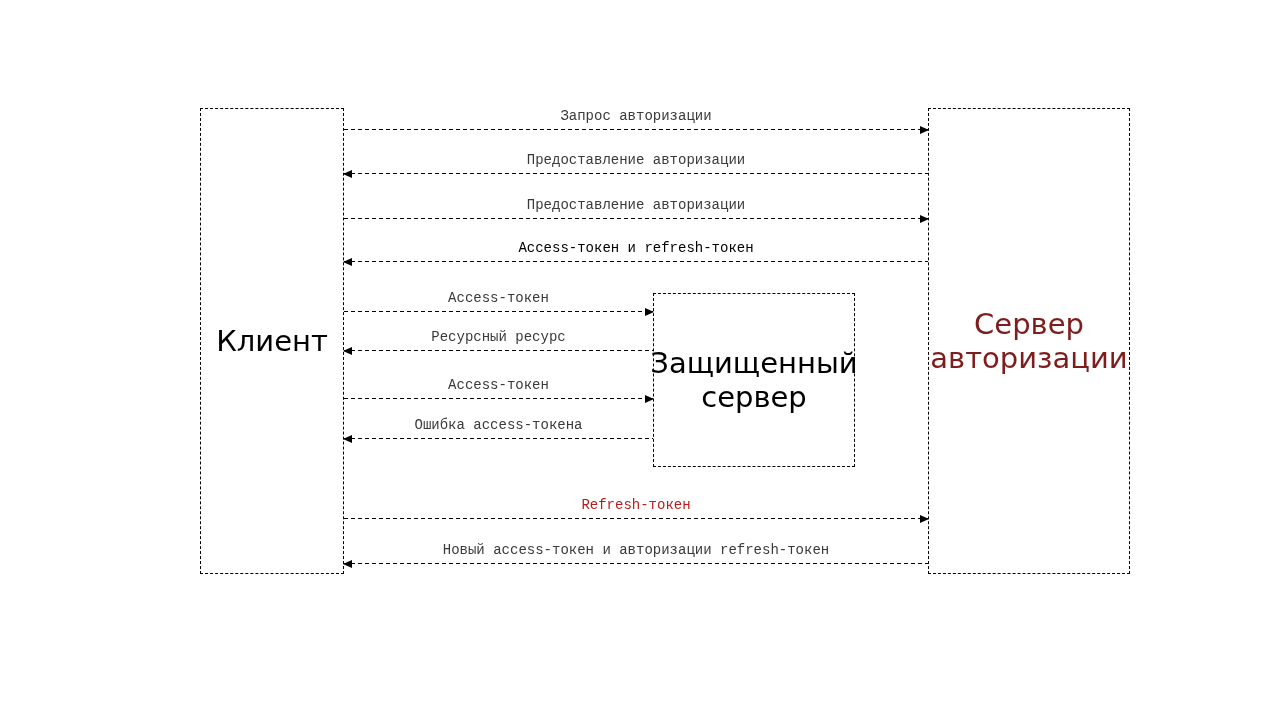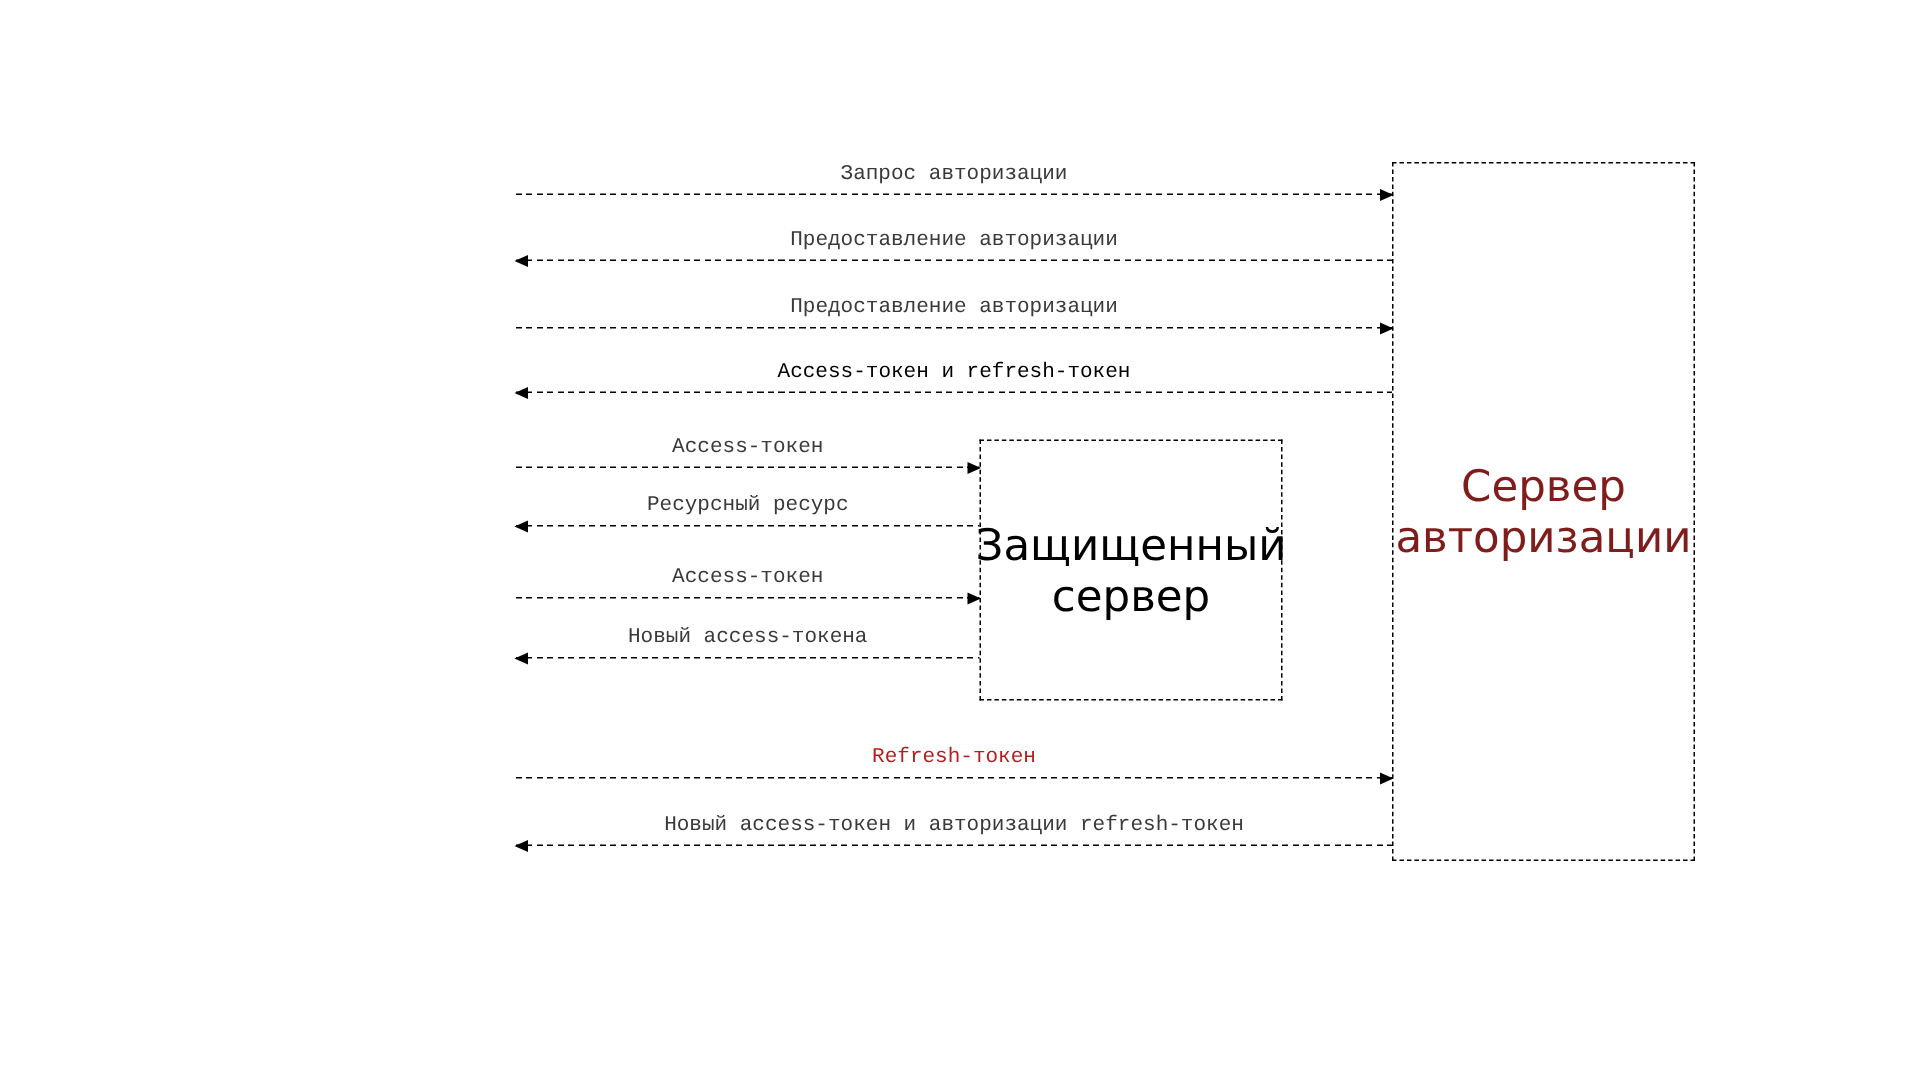--- a/index.html
+++ b/index.html
@@ -69,20 +69,23 @@
   .dir-left .arrowhead {
     left: -1px;
     border-right: 9px solid #000000;
   }
 </style>
 </head>
 <body>
 
 <div id="canvas" style="background: rgb(255, 255, 255);">
 
+<div class="box" style="left: 200px; top: 108px; width: 144px; height: 466px;">
+      <div class="box-label" style="color: rgb(0, 0, 0);">Клиент</div>
+    </div>
     <div class="box" style="left: 928px; top: 108px; width: 202px; height: 466px;">
       <div class="box-label" style="color: #7f1d1d;">Сервер авторизации</div>
     </div>
     <div class="box" style="left: 653px; top: 293px; width: 202px; height: 174px;">
       <div class="box-label" style="color: rgb(0, 0, 0);">Защищенный сервер</div>
     </div>
     <div class="msg dir-right" style="left: 344px; top: 129px; width: 584px;">
       <div class="msg-label" style="color: rgb(58, 58, 58);">Запрос авторизации</div>
       <div class="msg-line"></div>
       <div class="arrowhead"></div>
@@ -111,21 +114,21 @@
       <div class="msg-label" style="color: rgb(58, 58, 58);">Ресурсный ресурс</div>
       <div class="msg-line"></div>
       <div class="arrowhead"></div>
     </div>
     <div class="msg dir-right" style="left: 344px; top: 398px; width: 309px;">
       <div class="msg-label" style="color: rgb(58, 58, 58);">Access-токен</div>
       <div class="msg-line"></div>
       <div class="arrowhead"></div>
     </div>
     <div class="msg dir-left" style="left: 344px; top: 438px; width: 309px;">
-      <div class="msg-label" style="color: rgb(58, 58, 58);">Новый access-токена</div>
+      <div class="msg-label" style="color: rgb(58, 58, 58);">Ошибка access-токена</div>
       <div class="msg-line"></div>
       <div class="arrowhead"></div>
     </div>
     <div class="msg dir-right" style="left: 344px; top: 518px; width: 584px;">
       <div class="msg-label" style="color: #b91c1c;">Refresh-токен</div>
       <div class="msg-line"></div>
       <div class="arrowhead"></div>
     </div>
     <div class="msg dir-left" style="left: 344px; top: 563px; width: 584px;">
       <div class="msg-label" style="color: rgb(58, 58, 58);">Новый access-токен и авторизации refresh-токен</div>

